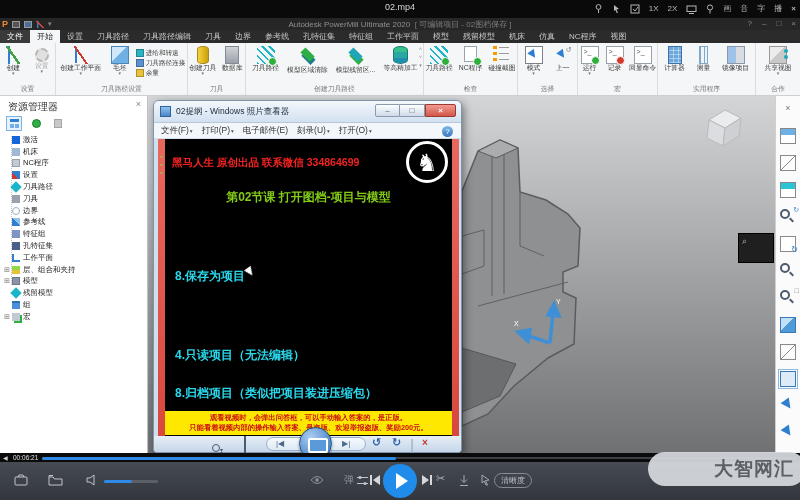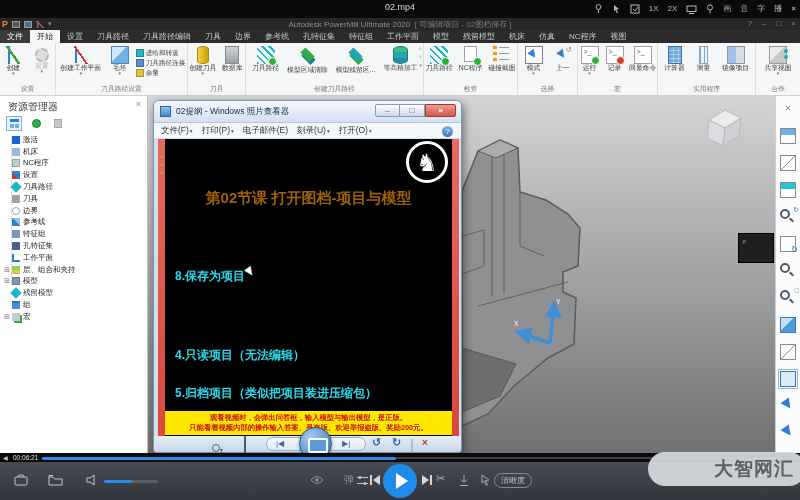--- a/index.html
+++ b/index.html
@@ -142,21 +142,21 @@
   #pv-menu .dd{font-size:5.5px;color:#555;margin-left:1px;}
   #pv-help{position:absolute;right:8px;top:3px;width:11px;height:11px;border-radius:50%;background:linear-gradient(#79b7e8,#3a78c2);color:#fff;font-size:8px;text-align:center;line-height:11px;}
   #pv-content{left:4px;top:38px;width:301px;height:299px;background:#000;overflow:hidden;}
   .rstrip{position:absolute;top:0;bottom:0;width:7px;background:linear-gradient(#e8685e,#d8473c);}
   .rstrip.l{left:0;} .rstrip.r{right:0;}
   .rstrip .chev{position:absolute;left:0;width:7px;text-align:center;color:#8fd84a;font-size:6px;line-height:7px;}
   #slide{position:absolute;left:7px;right:7px;top:0;bottom:0;}
   #byline{left:7px;top:17px;font-size:10.5px;font-weight:bold;color:#f32222;white-space:nowrap;}
   #logo{right:4px;top:2px;width:42px;height:42px;border-radius:50%;background:#000;border:3px solid #fff;text-align:center;}
   #logo .kn{color:#fff;font-size:24px;line-height:38px;}
-  #heading{left:0;right:0;top:50px;text-align:center;font-size:15px;font-weight:bold;color:#a16207;white-space:nowrap;}
+  #heading{left:0;right:0;top:50px;text-align:center;font-size:12px;font-weight:bold;color:#84cc16;white-space:nowrap;}
   .sitem{left:10px;font-size:12px;font-weight:bold;color:#29d8ec;white-space:nowrap;}
   .mcur{display:inline-block;width:0;height:0;border:4px solid transparent;border-top:9px solid #fff;transform:rotate(-35deg);margin-left:2px;filter:drop-shadow(0 0 1px #000);}
   #notice{left:0;right:0;bottom:3px;background:#ffe800;padding:2px 0 3px;text-align:center;}
   #notice div{font-size:7.3px;font-weight:bold;color:#cc1111;line-height:9.5px;white-space:nowrap;}
   #pv-chrome{left:0;right:0;bottom:0;height:16px;background:linear-gradient(#e6eef7,#c6d6e8);border-radius:0 0 3px 3px;}
   .pvt{position:absolute;top:2px;}
   #pv-pill{left:112px;top:1px;width:100px;height:14px;border:1px solid #9ab0c8;border-radius:8px;background:linear-gradient(#f6fafd,#dde9f4);}
   #pv-big{left:145px;top:-9px;width:33px;height:33px;border-radius:50%;background:radial-gradient(circle at 35% 30%,#a9cdf2,#2b6cb8);border:1px solid #25517f;box-shadow:0 1px 3px rgba(0,0,0,.4);}
   #pv-big::after{content:'';position:absolute;left:8px;top:10px;width:16px;height:11px;border:2px solid #fff;border-radius:2px;background:#5a9ad8;}
   .pv-nav{font-size:8px;color:#4a6a8a;}
@@ -601,27 +601,28 @@
     </div>
 
     <div id="pv-content" class="abs">
       <div class="rstrip l">
         <span class="chev" style="top:14px">«</span>
         <span class="chev" style="top:22px">«</span>
         <span class="chev" style="top:30px">«</span>
       </div>
       <div class="rstrip r"></div>
       <div id="slide">
+        <div id="byline" class="abs">黑马人生 原创出品 联系微信 334864699</div>
         <div id="logo" class="abs"><span class="kn">♞</span></div>
         <div id="heading" class="abs">第02节课 打开图档-项目与模型</div>
         <div class="abs sitem" style="top:128px"><span>8.保存为项目</span><span class="mcur"></span></div>
         <div class="abs sitem" style="top:208px">4.只读项目（无法编辑）</div>
-        <div class="abs sitem" style="top:246px">5.归档项目（类似把项目装进压缩包）</div>
+        <div class="abs sitem" style="top:246px">8.归档项目（类似把项目装进压缩包）</div>
         <div id="notice" class="abs">
-          <div>观看视频时，会弹出问答框，输入模型与输出模型，是正版。</div>
+          <div>观看视频时，会弹出问答框，可以手动输入答案的，是正版。</div>
           <div>只能看着视频内部的操作输入答案、是盗版、欢迎举报盗版、奖励200元。</div>
         </div>
       </div>
     </div>
 
     <div id="pv-chrome" class="abs">
       <span class="pvt" style="left:58px"><span class="mag" style="display:inline-block;width:8px;height:8px;border-width:1.5px"></span><span style="font-size:6px;color:#4a5a6e">▾</span></span>
       <span class="pvt fitico" style="left:90px"></span>
       <span id="pv-pill" class="abs"></span>
       <span class="pvt pv-nav" style="left:122px;top:3px">|◀</span>

